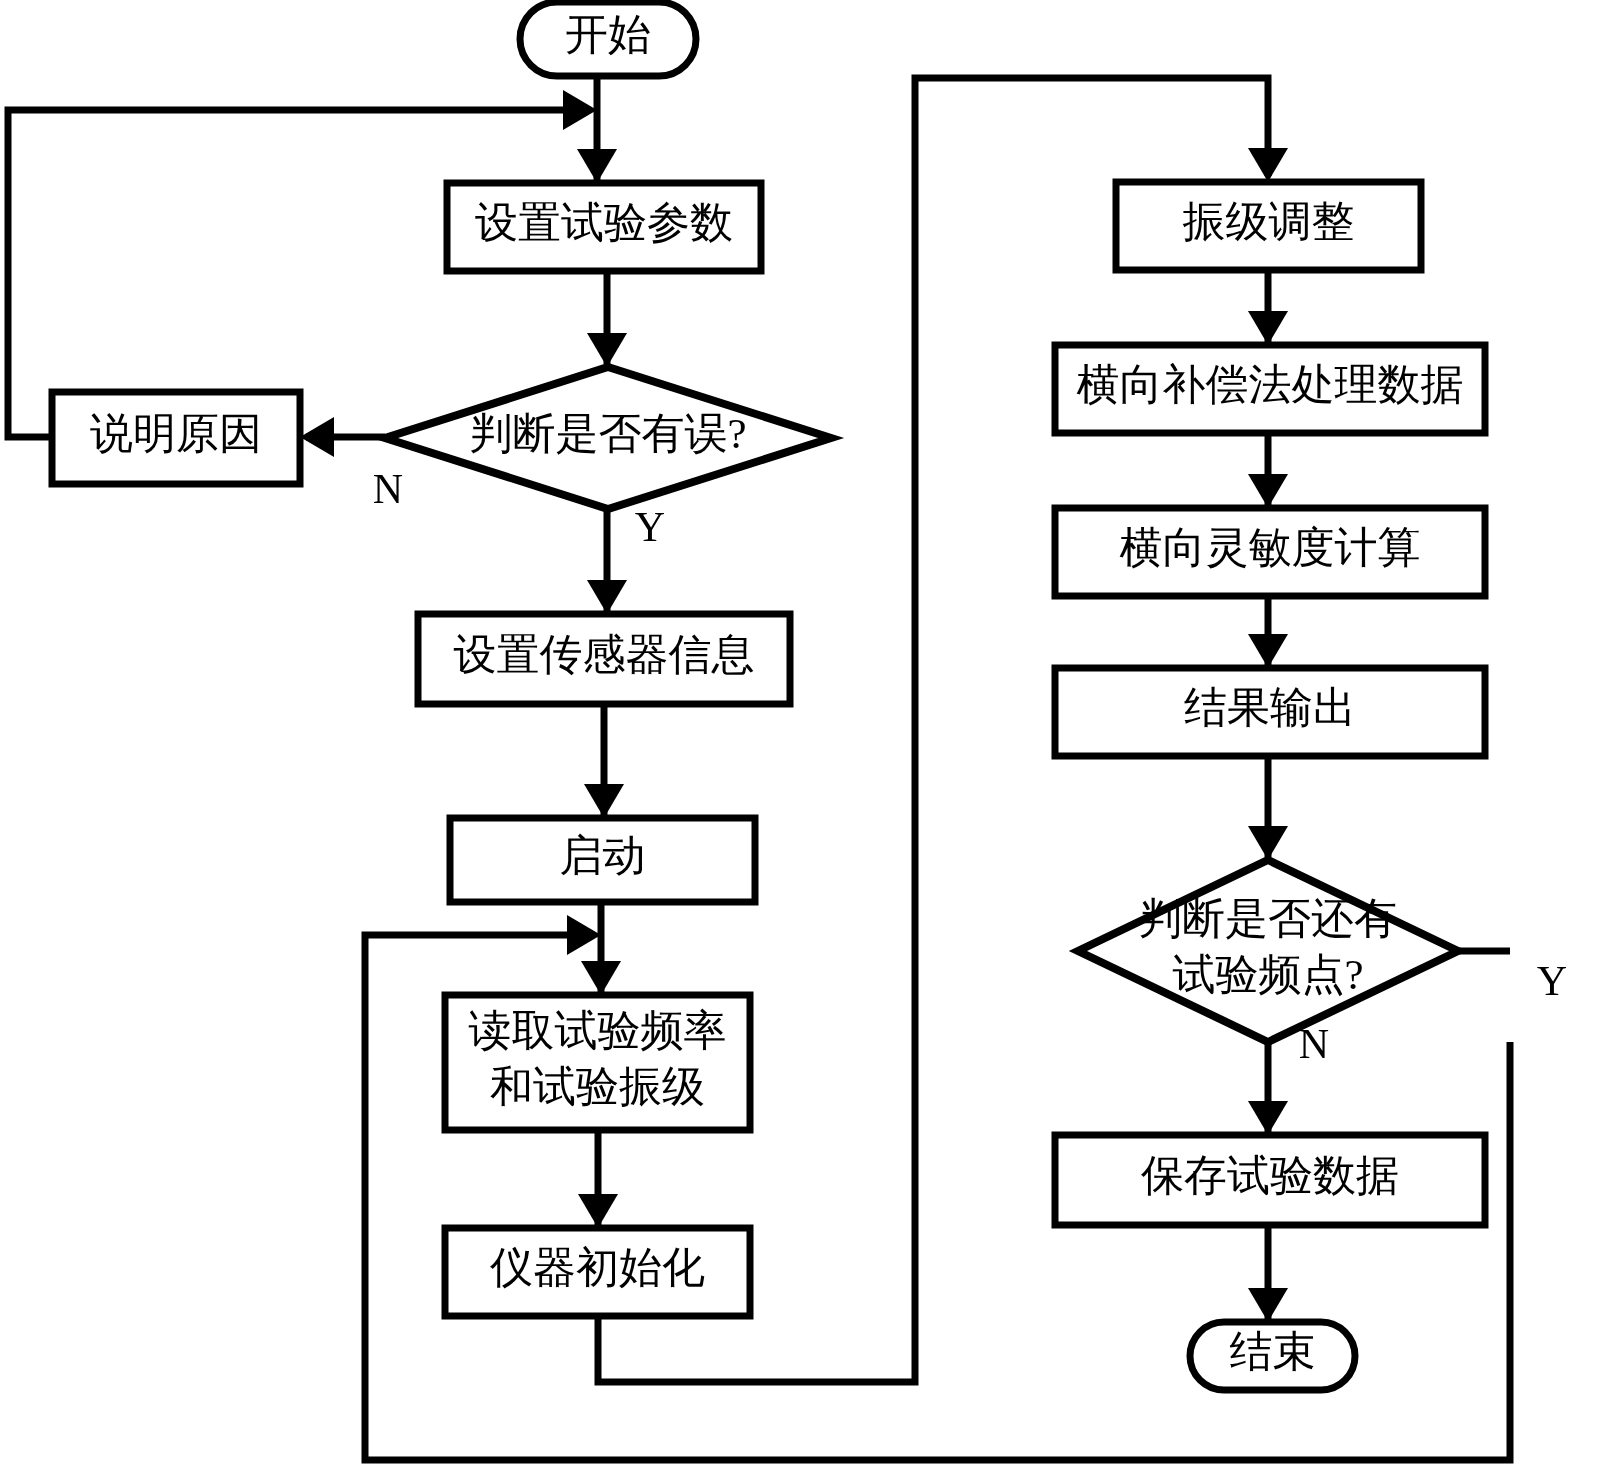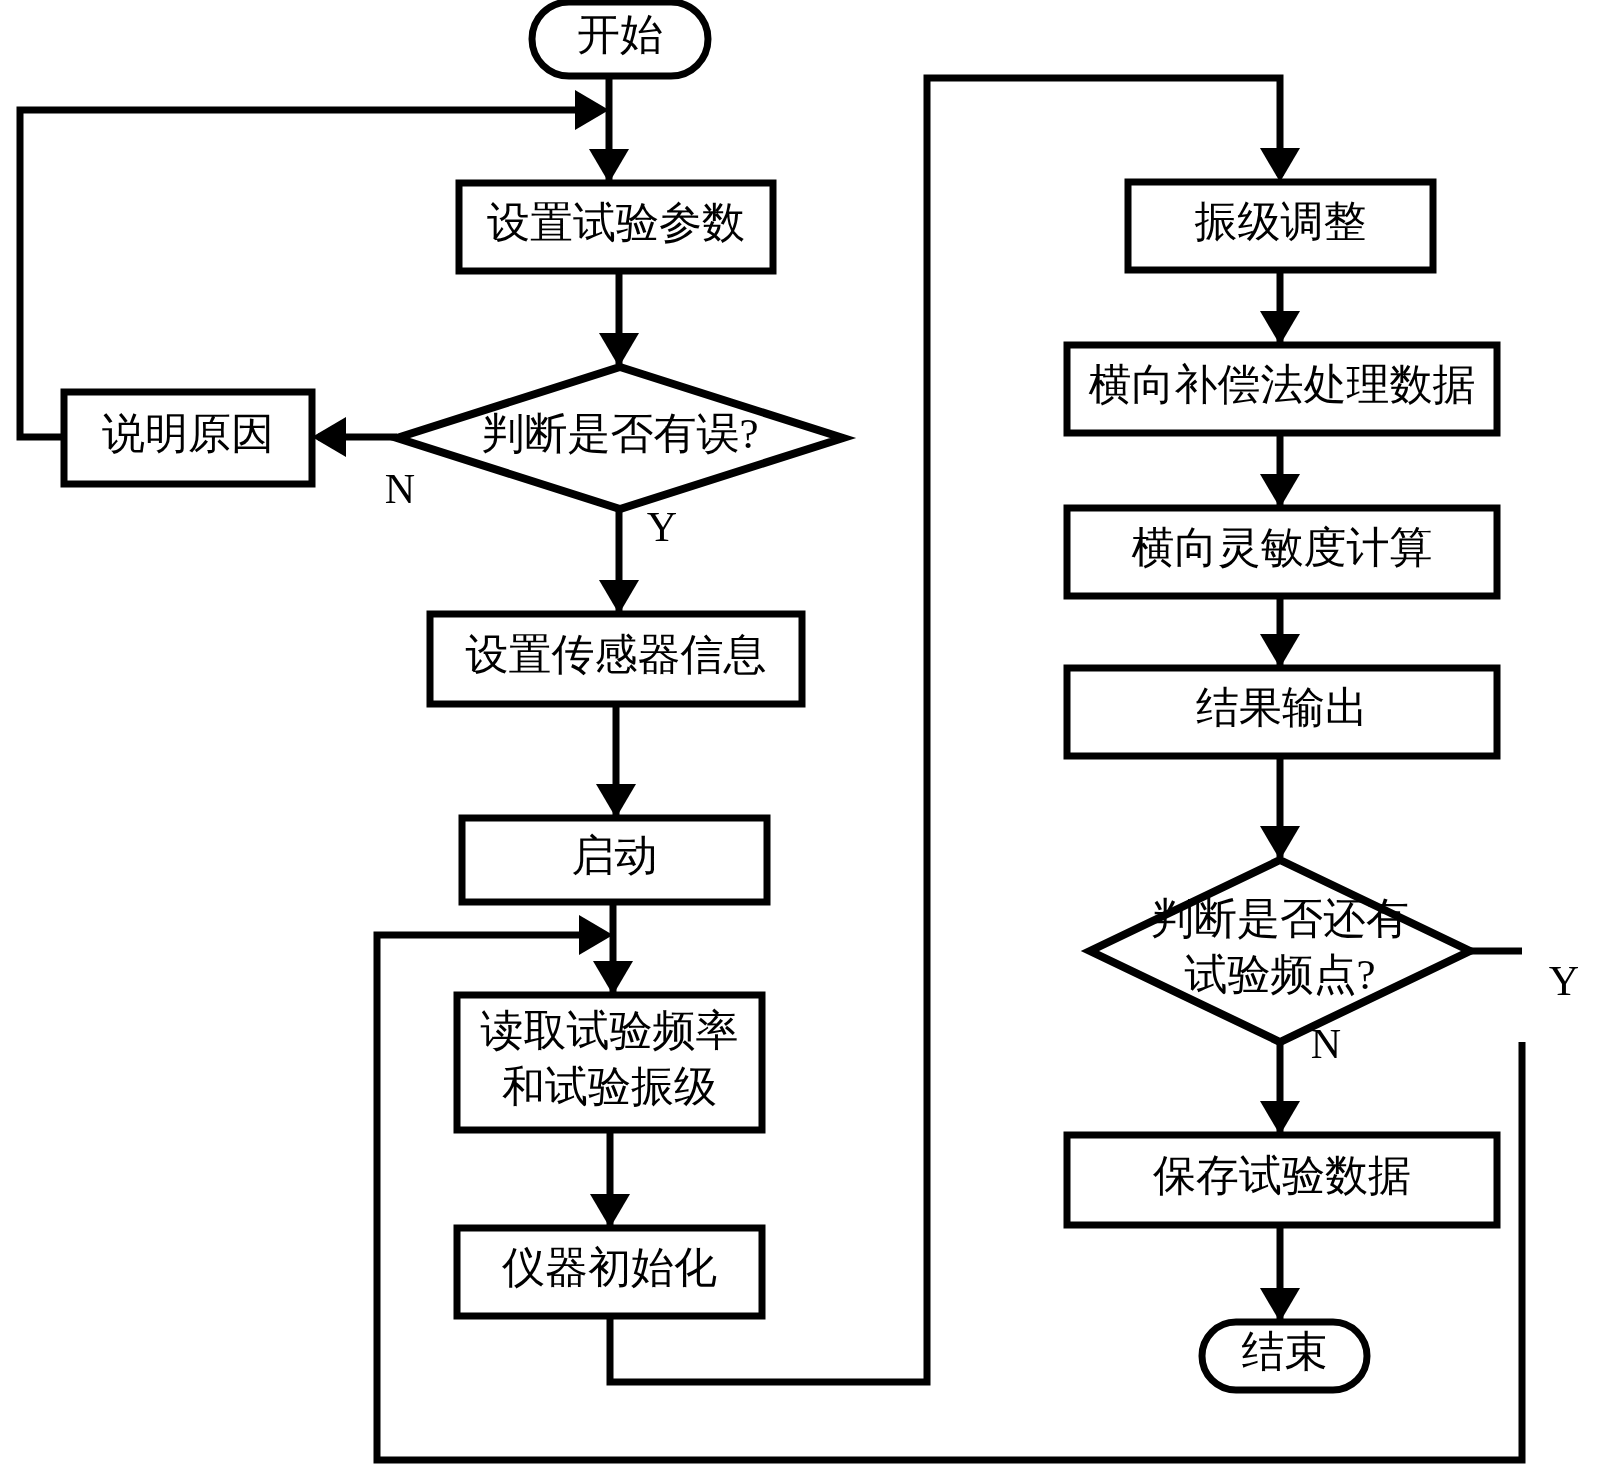--- a/index.html
+++ b/index.html
@@ -9,21 +9,20 @@
     background: #ffffff;
   }
   body {
     font-family: "Liberation Serif", "DejaVu Serif", serif;
   }
   #flowchart-root {
     position: relative;
     width: 1576px;
     height: 1470px;
     background: #ffffff;
-    padding-left: 12px;
   }
   svg.flow-svg {
     display: block;
     width: 1600px;
     height: 1470px;
   }
   .node-shape {
     fill: #ffffff;
     stroke: #000000;
     stroke-width: 7;

